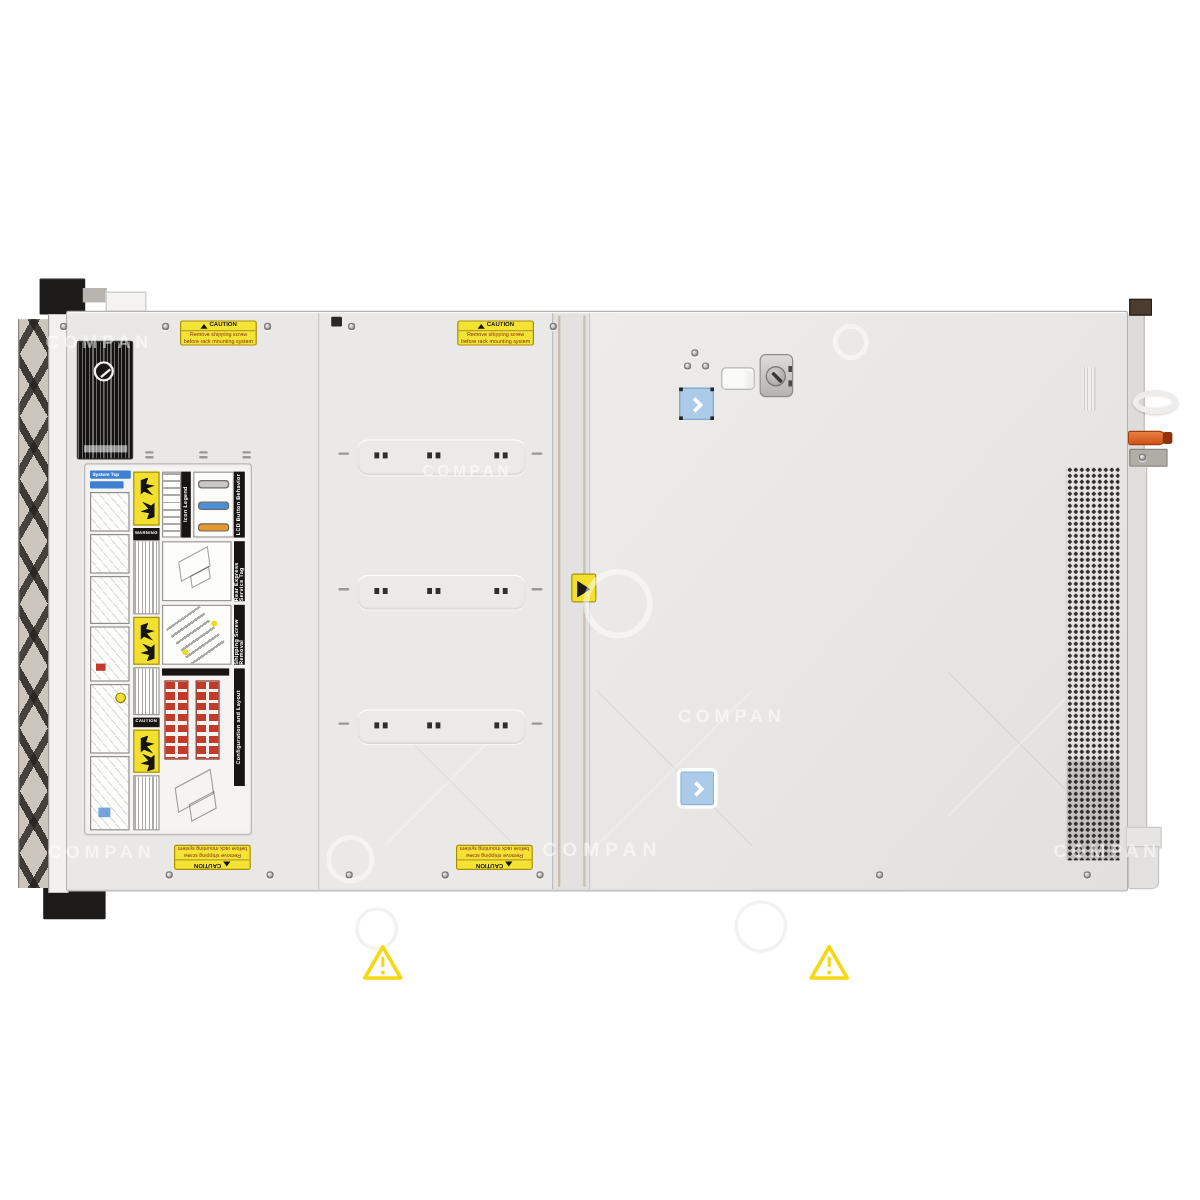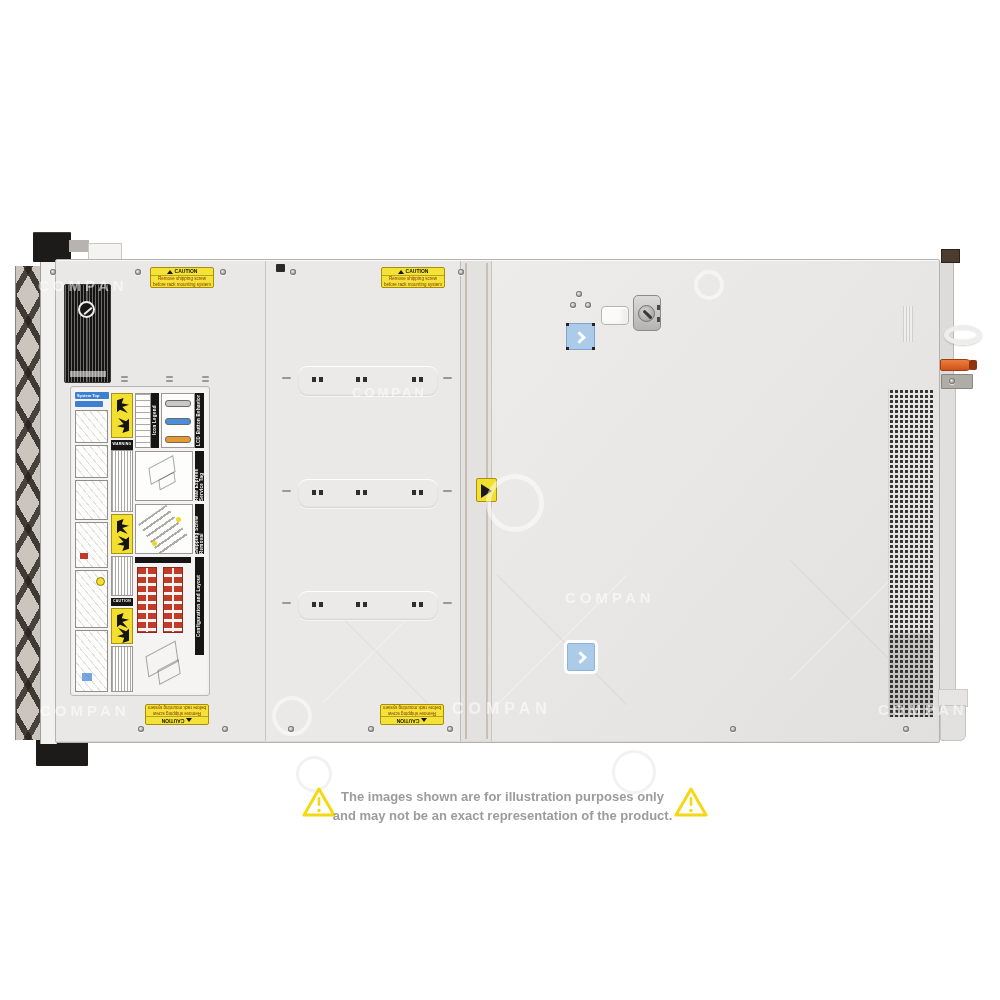--- a/index.html
+++ b/index.html
@@ -364,24 +364,20 @@
   <div class="a wmg" style="left:296px;top:756px;width:36px;height:36px;"></div>
   <div class="a wmg" style="left:612px;top:750px;width:44px;height:44px;"></div>
 
   <div class="a" style="left:302px;top:786px;width:34px;height:32px;">
     <svg width="34" height="32" viewBox="0 0 34 32">
       <path d="M17 3 L32 29 L2 29 Z" fill="none" stroke="#f6d714" stroke-width="3" stroke-linejoin="round"></path>
       <rect x="15.7" y="11" width="2.6" height="9" rx="1.3" fill="#f6d714"></rect>
       <circle cx="17" cy="24.5" r="1.7" fill="#f6d714"></circle>
     </svg>
   </div>
-  <div class="a disc" style="left:330px;top:787px;width:345px;color:#9c9c9c;">
-    <div>The images shown are for illustration purposes only</div>
-    <div>and may not be an exact representation of the product.</div>
-  </div>
   <div class="a" style="left:674px;top:786px;width:34px;height:32px;">
     <svg width="34" height="32" viewBox="0 0 34 32">
       <path d="M17 3 L32 29 L2 29 Z" fill="none" stroke="#f6d714" stroke-width="3" stroke-linejoin="round"></path>
       <rect x="15.7" y="11" width="2.6" height="9" rx="1.3" fill="#f6d714"></rect>
       <circle cx="17" cy="24.5" r="1.7" fill="#f6d714"></circle>
     </svg>
   </div>
 
 </div>
 

